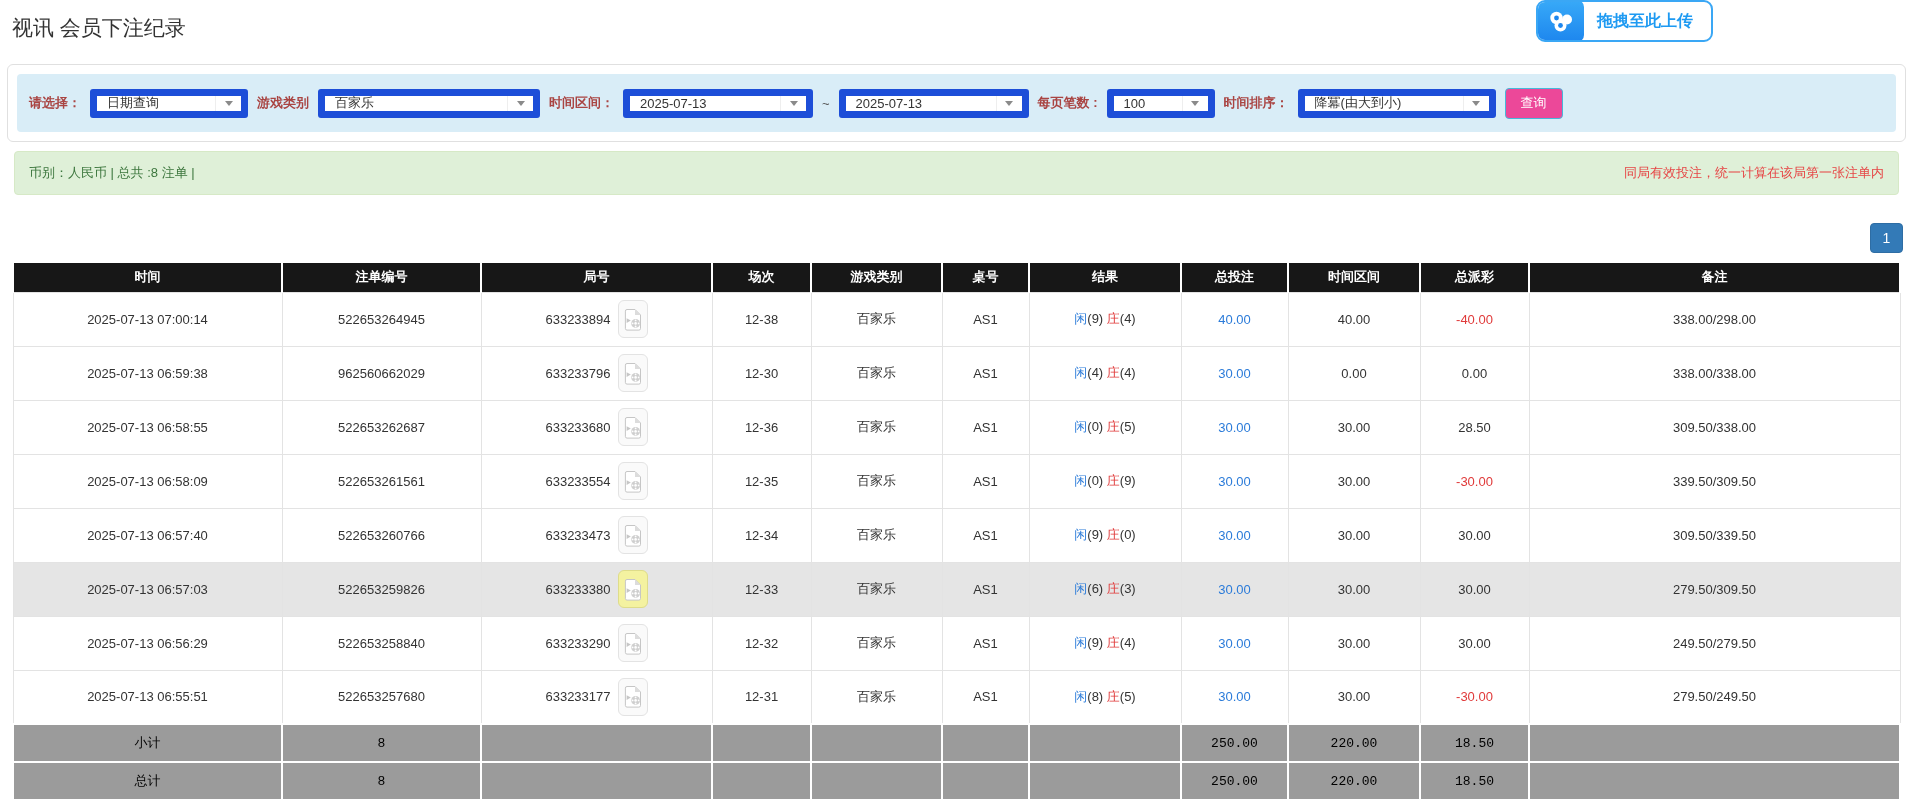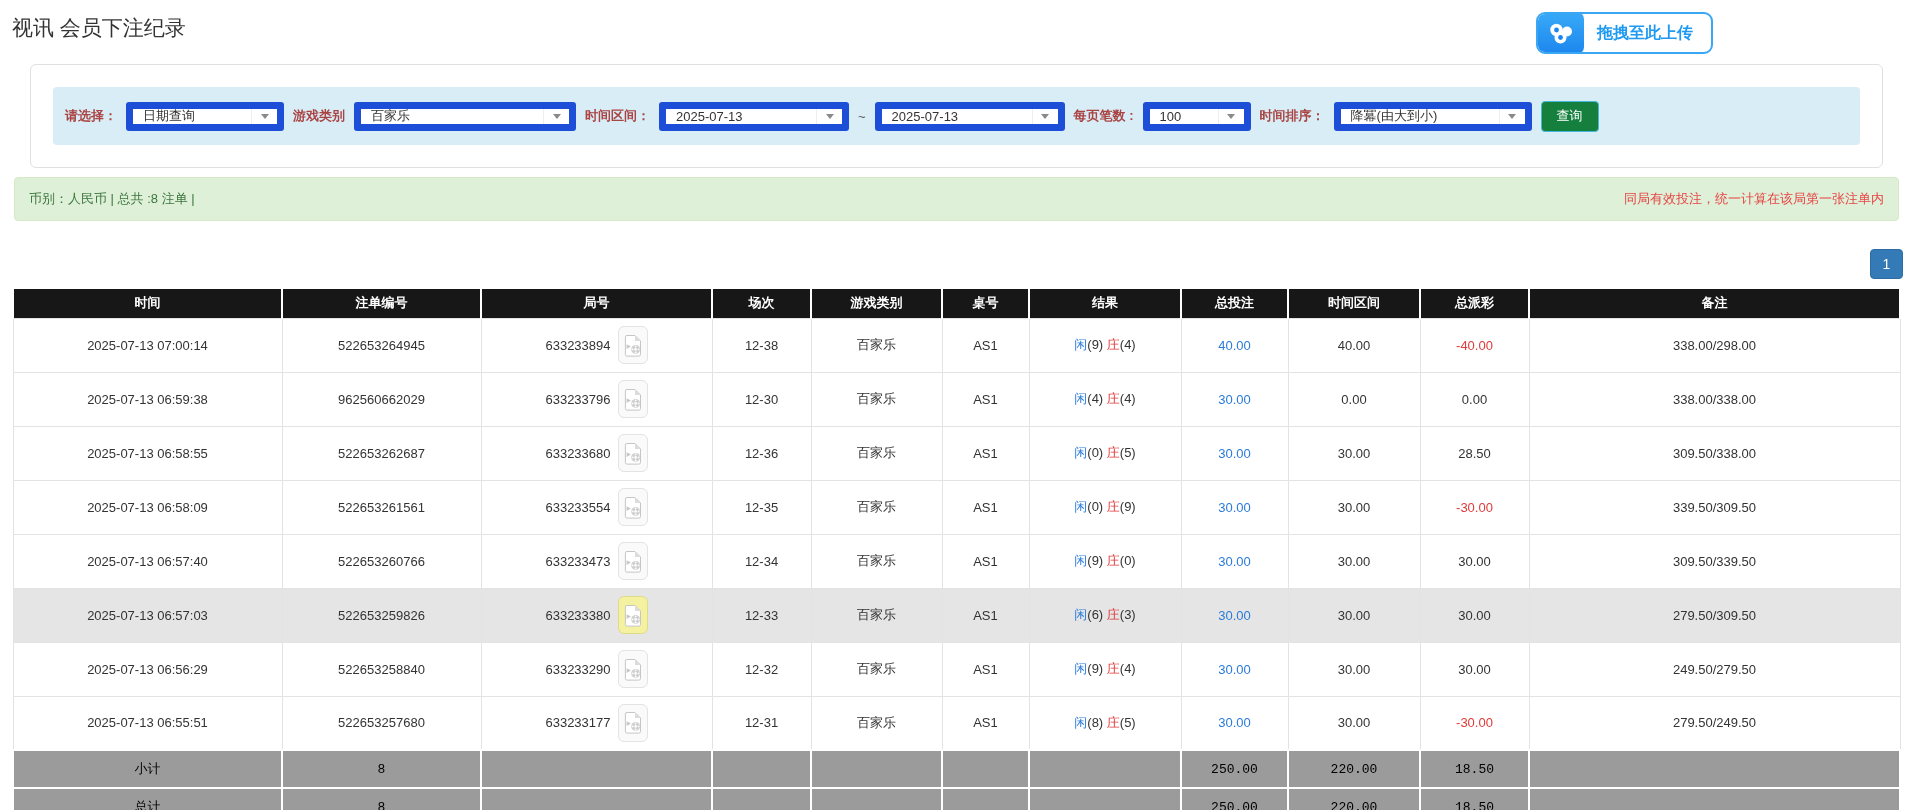--- a/index.html
+++ b/index.html
@@ -2,43 +2,43 @@
 <html><head>
 <meta charset="utf-8">
 <style>
   * { margin:0; padding:0; box-sizing:border-box; }
   html,body { width:1913px; height:810px; overflow:hidden; background:#fff;
               font-family:"Liberation Sans", sans-serif; color:#333; }
 
   
   .topbar { position:relative; height:62px; padding:14px 12px 0; }
   .page-title { font-size:21px; color:#333; font-weight:500; }
-  .upload-btn { position:absolute; top:12px; right:200px; height:42px; display:flex;
+  .upload-btn { position:absolute; top:0; right:200px; height:42px; display:flex;
                 align-items:center; background:#fff; border:2px solid #3aa7f5;
                 border-radius:9px; overflow:hidden; cursor:pointer; }
   .upload-icon-box { width:46px; height:42px; background:linear-gradient(#38aaf8,#1d86ee);
                      border-radius:7px; display:flex; align-items:center; justify-content:center; }
   .upload-label { color:#1e9af2; font-weight:bold; font-size:16px; padding:0 18px 0 13px; }
 
   
-  .filter-panel { margin:2px 30px 0; border:1px solid #e0e0e0; border-radius:6px; padding:22px; }
+  .filter-panel { margin:2px 7px 0; border:1px solid #e0e0e0; border-radius:6px; padding:9px; }
   .filter-bar { background:#d9edf7; border-radius:4px; min-height:58px; display:flex;
                 align-items:center; gap:9px; padding:8px 12px; font-size:13px; }
   .filter-label { color:#a94442; font-weight:bold; white-space:nowrap; }
   .combo { background:#fff; border:7px solid #1d4ed8; border-radius:3px; height:29px;
            display:inline-flex; align-items:center; cursor:pointer; }
   .combo .val { padding:0 10px; color:#333; flex:1; white-space:nowrap; overflow:hidden; }
   .caret-box { width:26px; align-self:stretch; display:flex; align-items:center;
                justify-content:center; border-left:1px solid #eee; }
   .caret { width:0; height:0; border-left:4px solid transparent; border-right:4px solid transparent;
            border-top:5px solid #8a8a8a; }
   .w-select { width:158px; } .w-game { width:222px; } .w-date { width:190px; }
   .w-size { width:108px; } .w-sort { width:198px; }
   .tilde { color:#555; }
-  .search-btn { background:#15803d; color:#fff; border:1px solid #46b8da; border-radius:4px;
+  .search-btn { background:#ec4899; color:#fff; border:1px solid #46b8da; border-radius:4px;
                 height:31px; padding:0 15px; font-size:13px; cursor:pointer; }
 
   
   .summary-bar { margin:9px 14px 0; background:#dff0d8; border:1px solid #d6e9c6;
                  border-radius:4px; padding:12px 14px; display:flex;
                  justify-content:space-between; font-size:13px; }
   .summary-left { color:#3c763d; }
   .summary-right { color:#e64545; }
 
   

